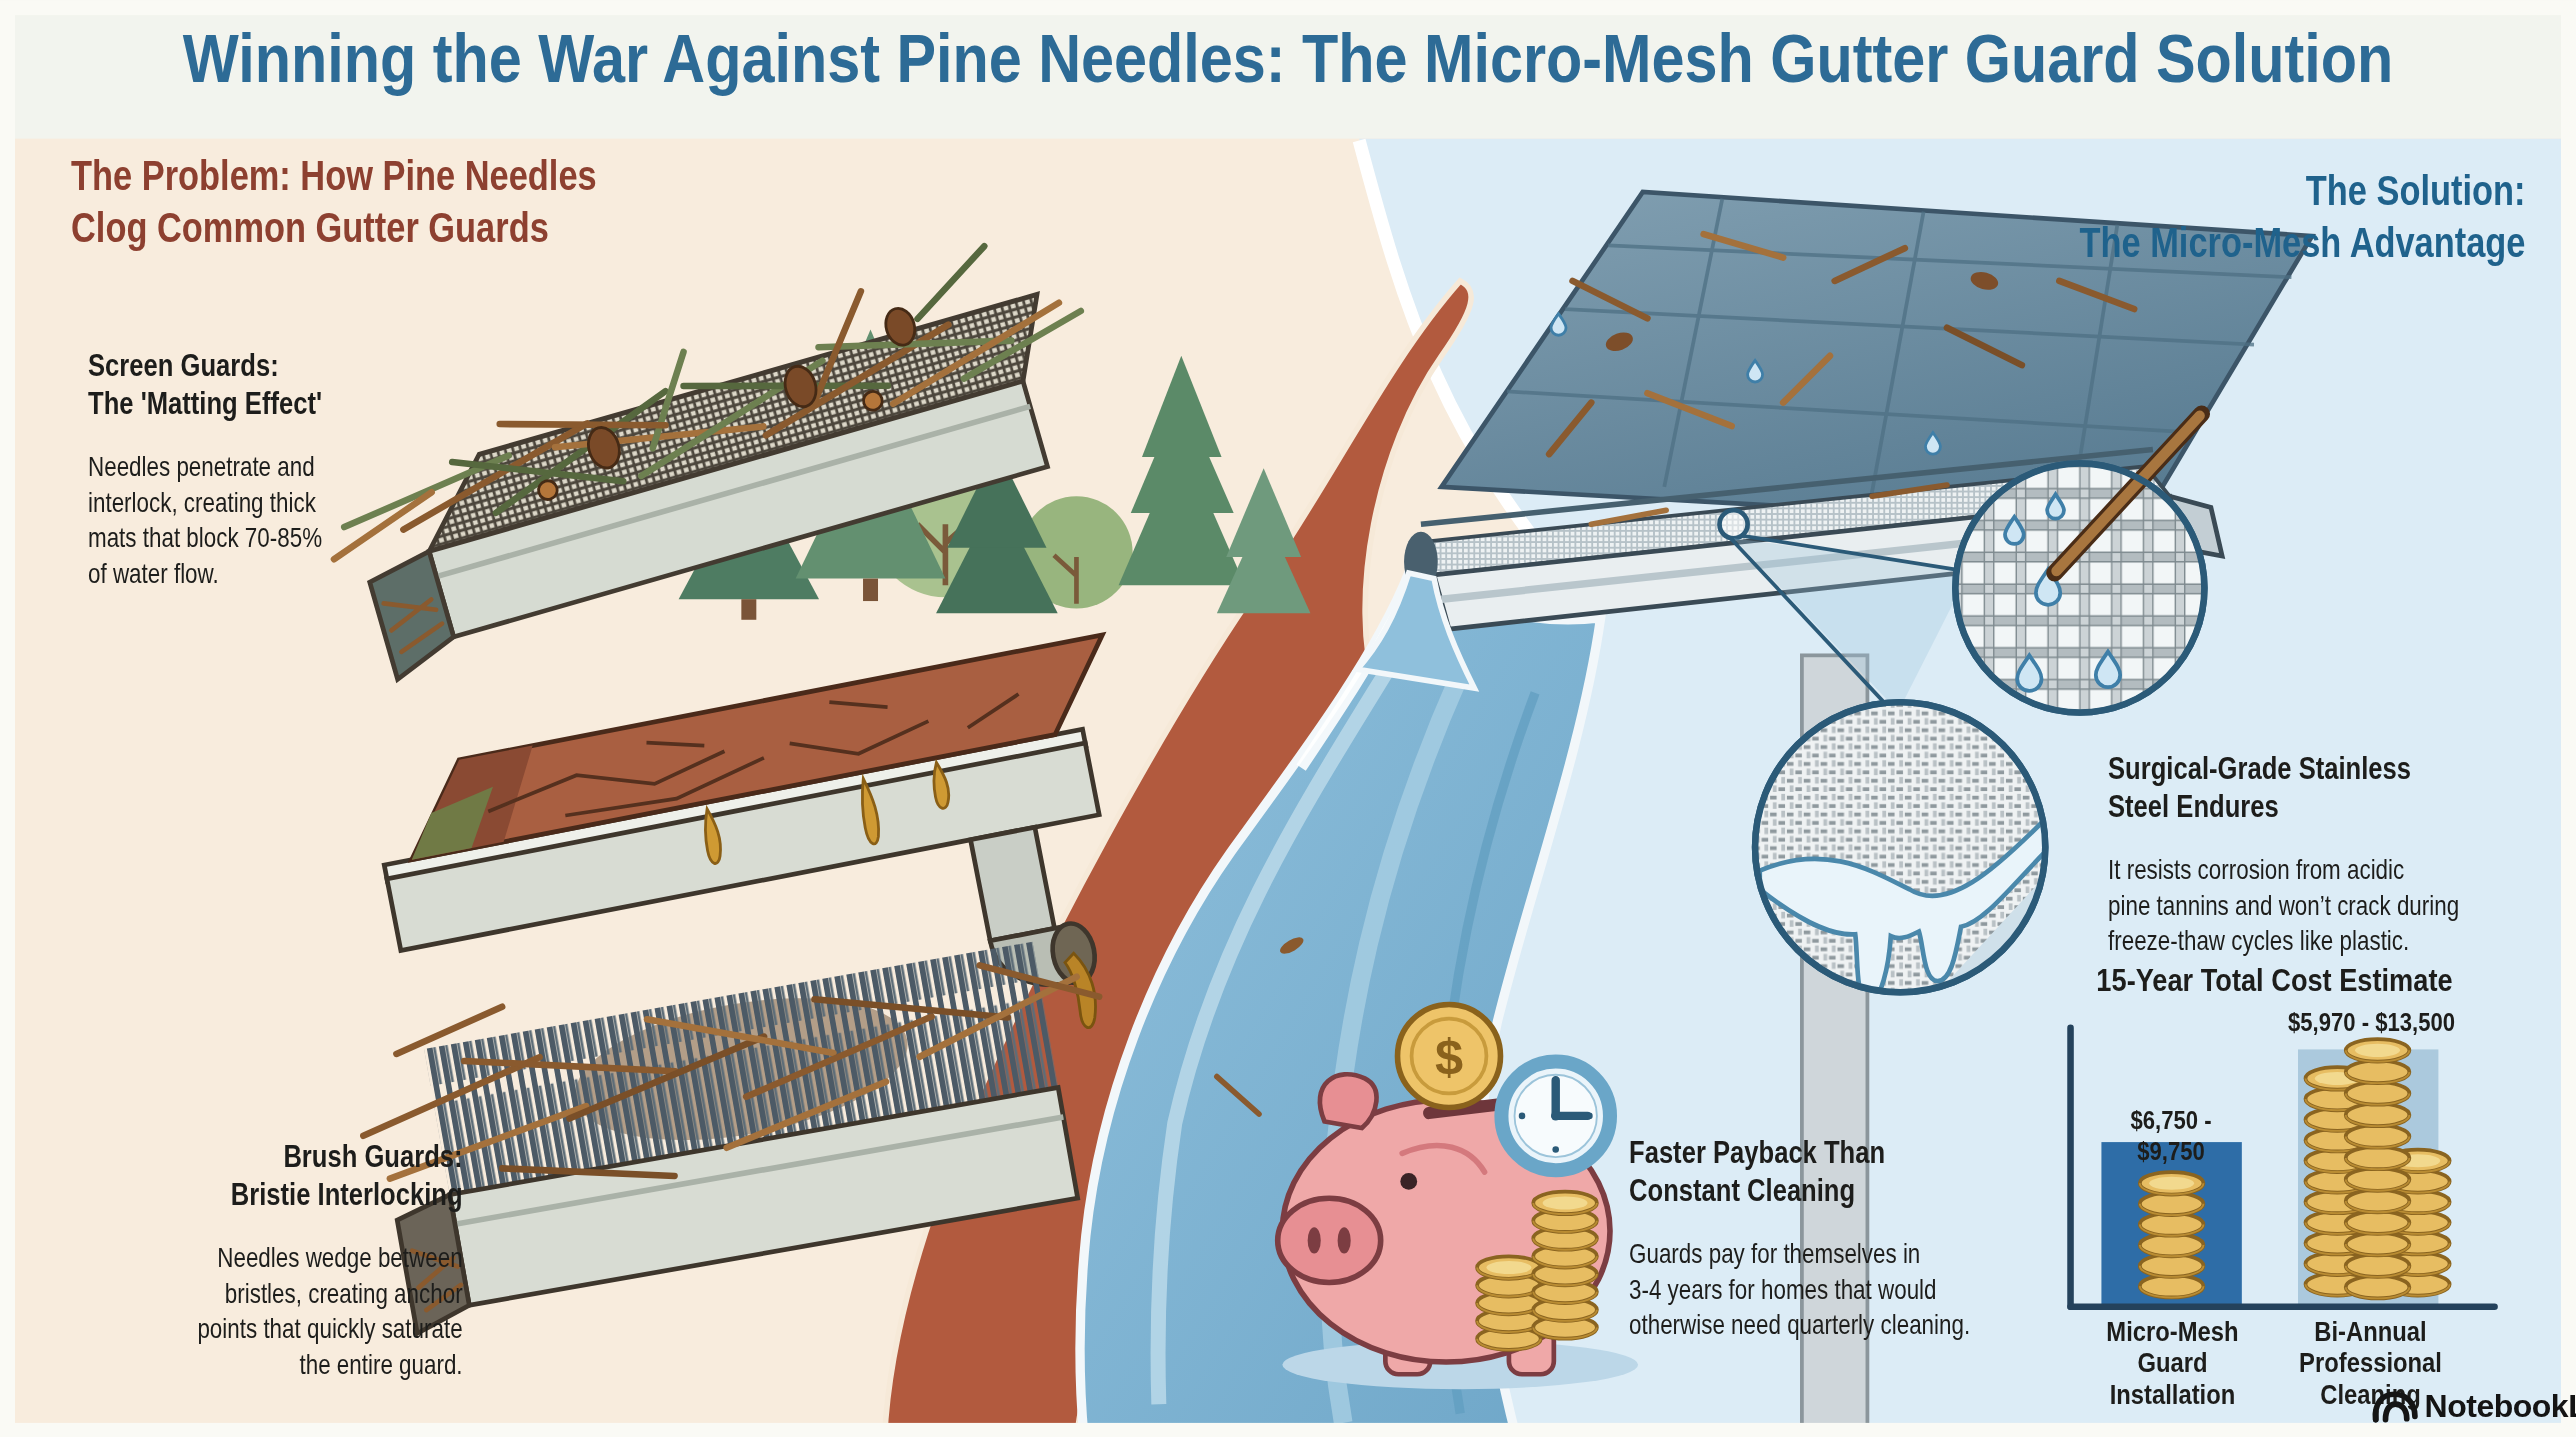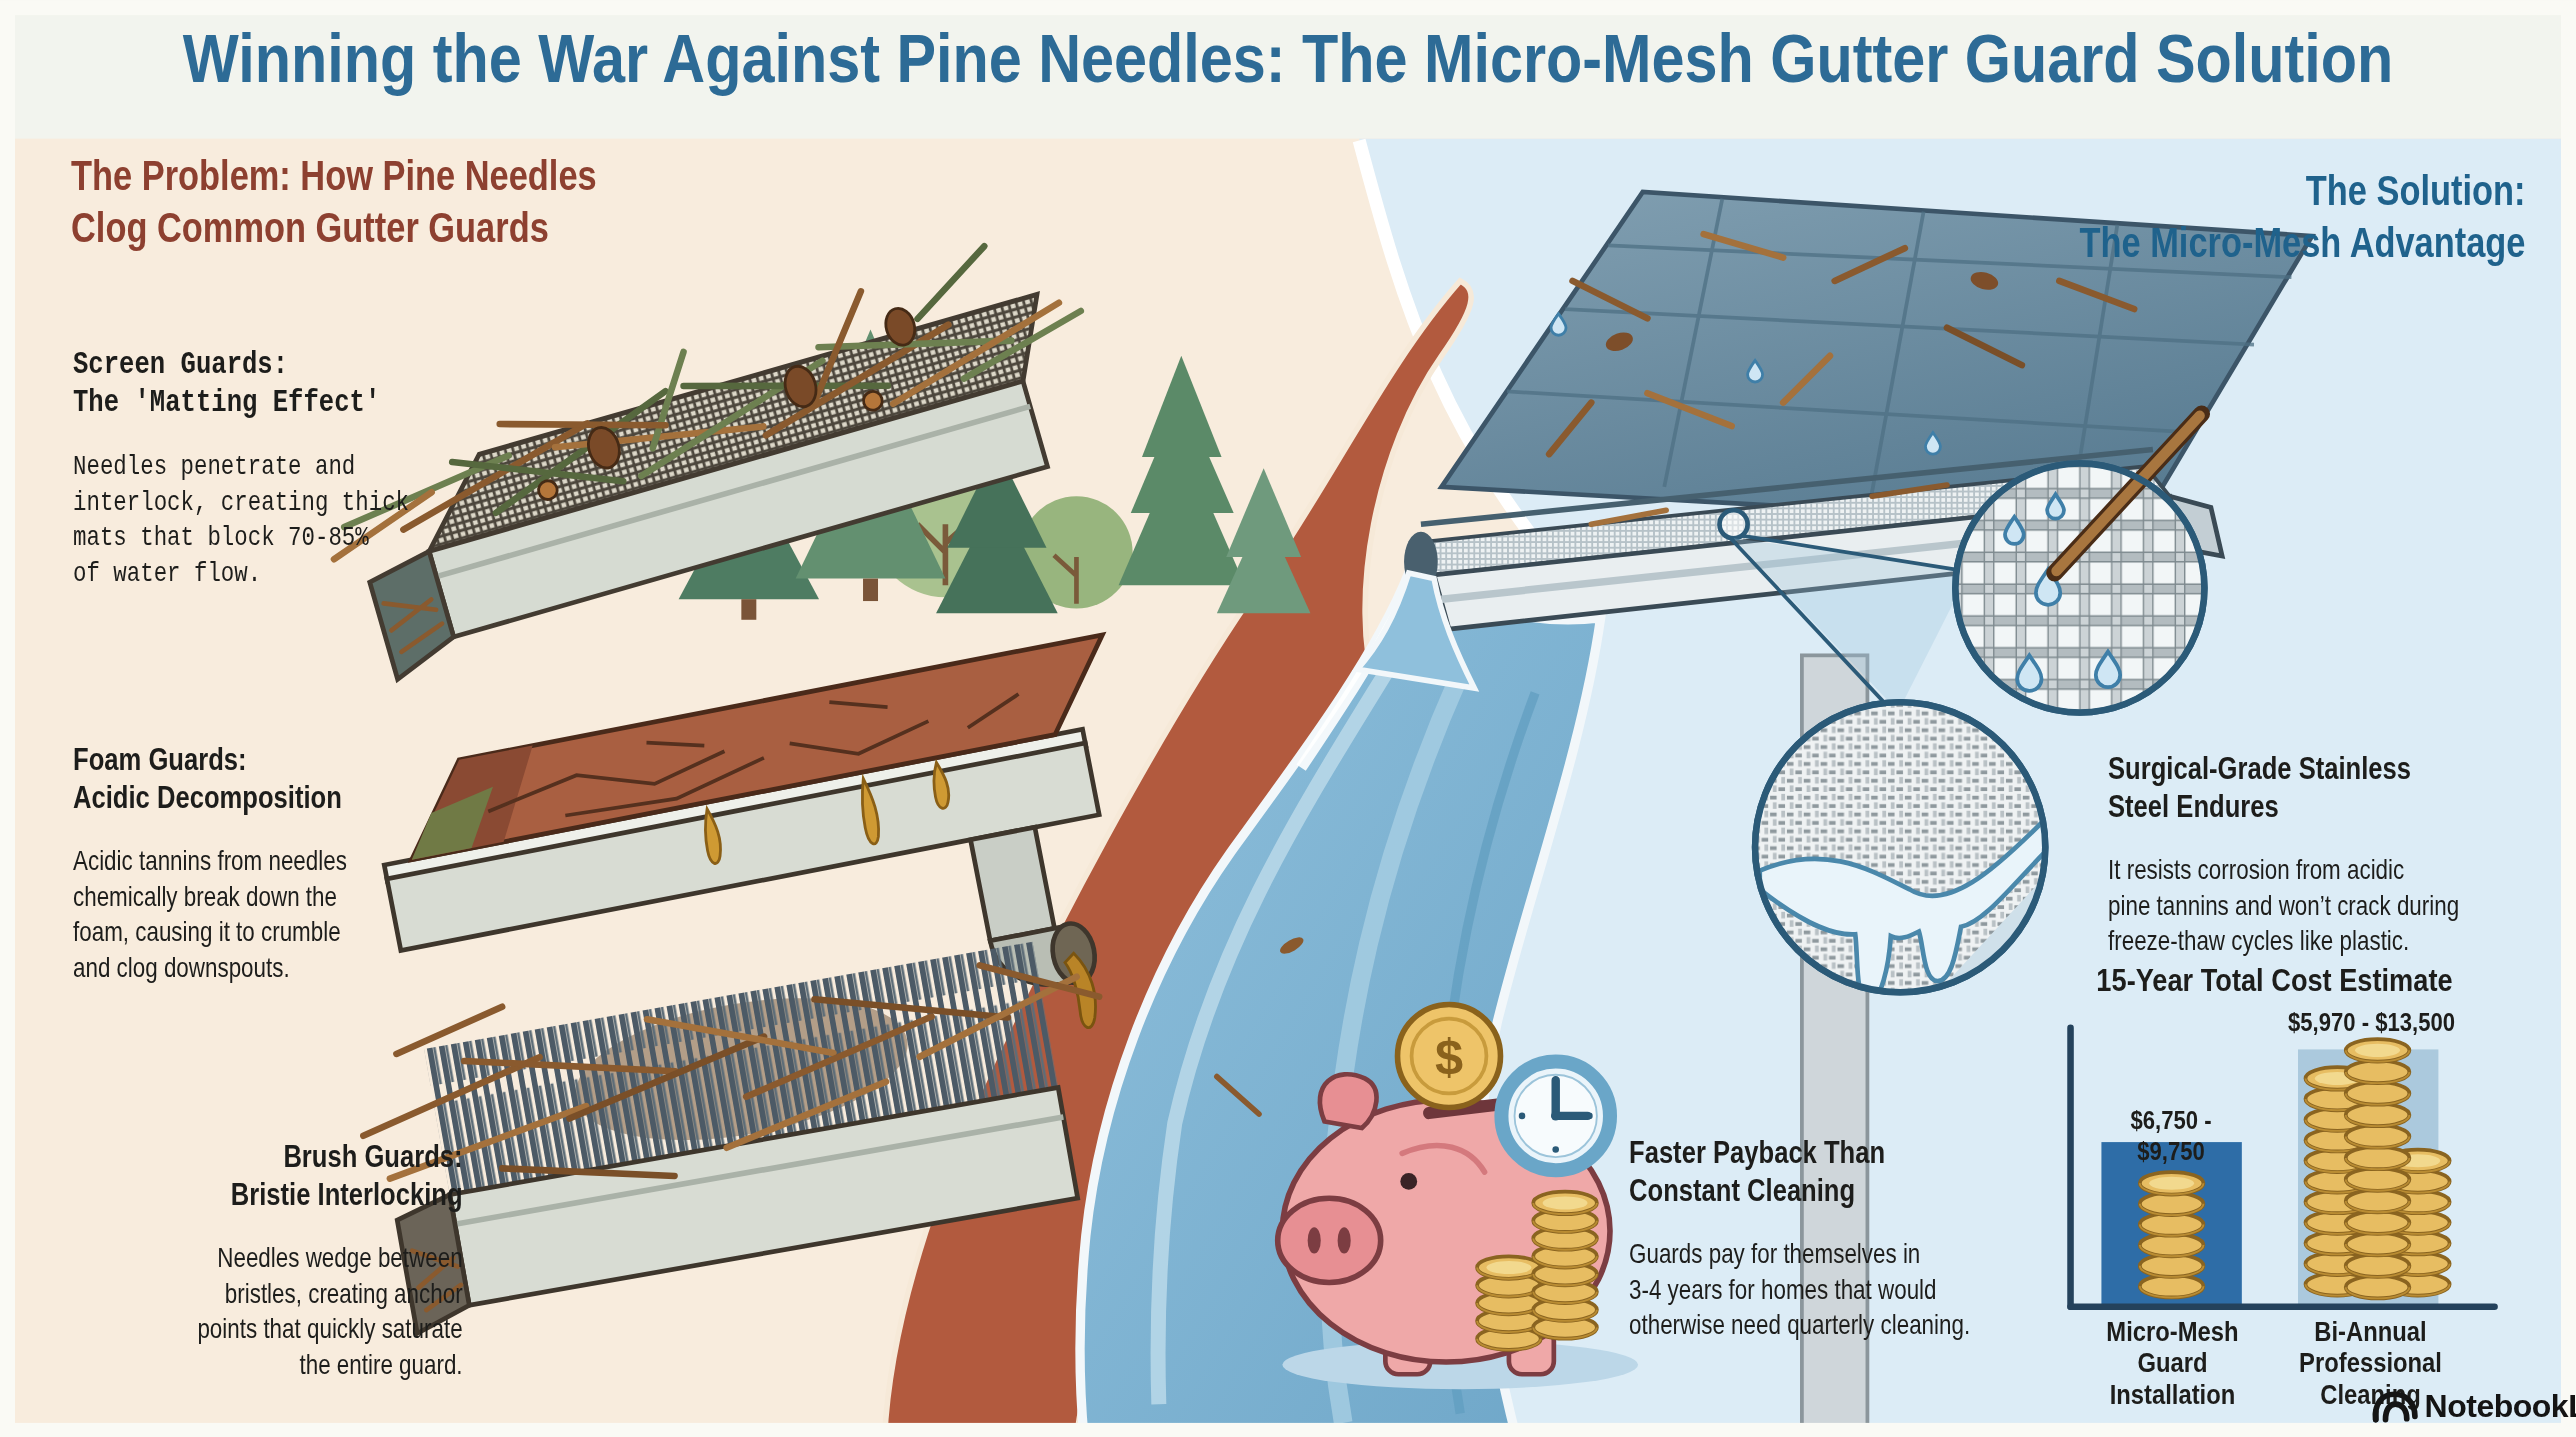--- a/index.html
+++ b/index.html
@@ -387,37 +387,29 @@
   </g>
 
   <rect x="8" y="8" width="2736" height="1520" fill="none" stroke="#fafaf5" stroke-width="16"></rect>
 </svg>
 
 <div class="txt title">Winning the War Against Pine Needles: The Micro-Mesh Gutter Guard Solution</div>
 
 <div class="txt problem-h cond">The Problem: How Pine Needles
 Clog Common Gutter Guards</div>
 
-<div class="txt" style="left:73px;top:329px;width:487px;font-family:Liberation Mono, monospace;">
+<div class="txt" style="left:88px;top:329px;width:487px;">
   <div class="card-h cond">Screen Guards:
 The 'Matting Effect'</div>
   <div class="card-b cond">Needles penetrate and
 interlock, creating thick
 mats that block 70-85%
 of water flow.</div>
 </div>
 
-<div class="txt" style="left:73px;top:723px;width:487px;">
-  <div class="card-h cond">Foam Guards:
-Acidic Decomposition</div>
-  <div class="card-b cond">Acidic tannins from needles
-chemically break down the
-foam, causing it to crumble
-and clog downspouts.</div>
-</div>
 
 <div class="txt" style="left:73px;top:1120px;width:487px;text-align:right;">
   <div class="card-h cond">Brush Guards:
 Bristie Interlocking</div>
   <div class="card-b cond">Needles wedge between
 bristles, creating anchor
 points that quickly saturate
 the entire guard.</div>
 </div>
 

